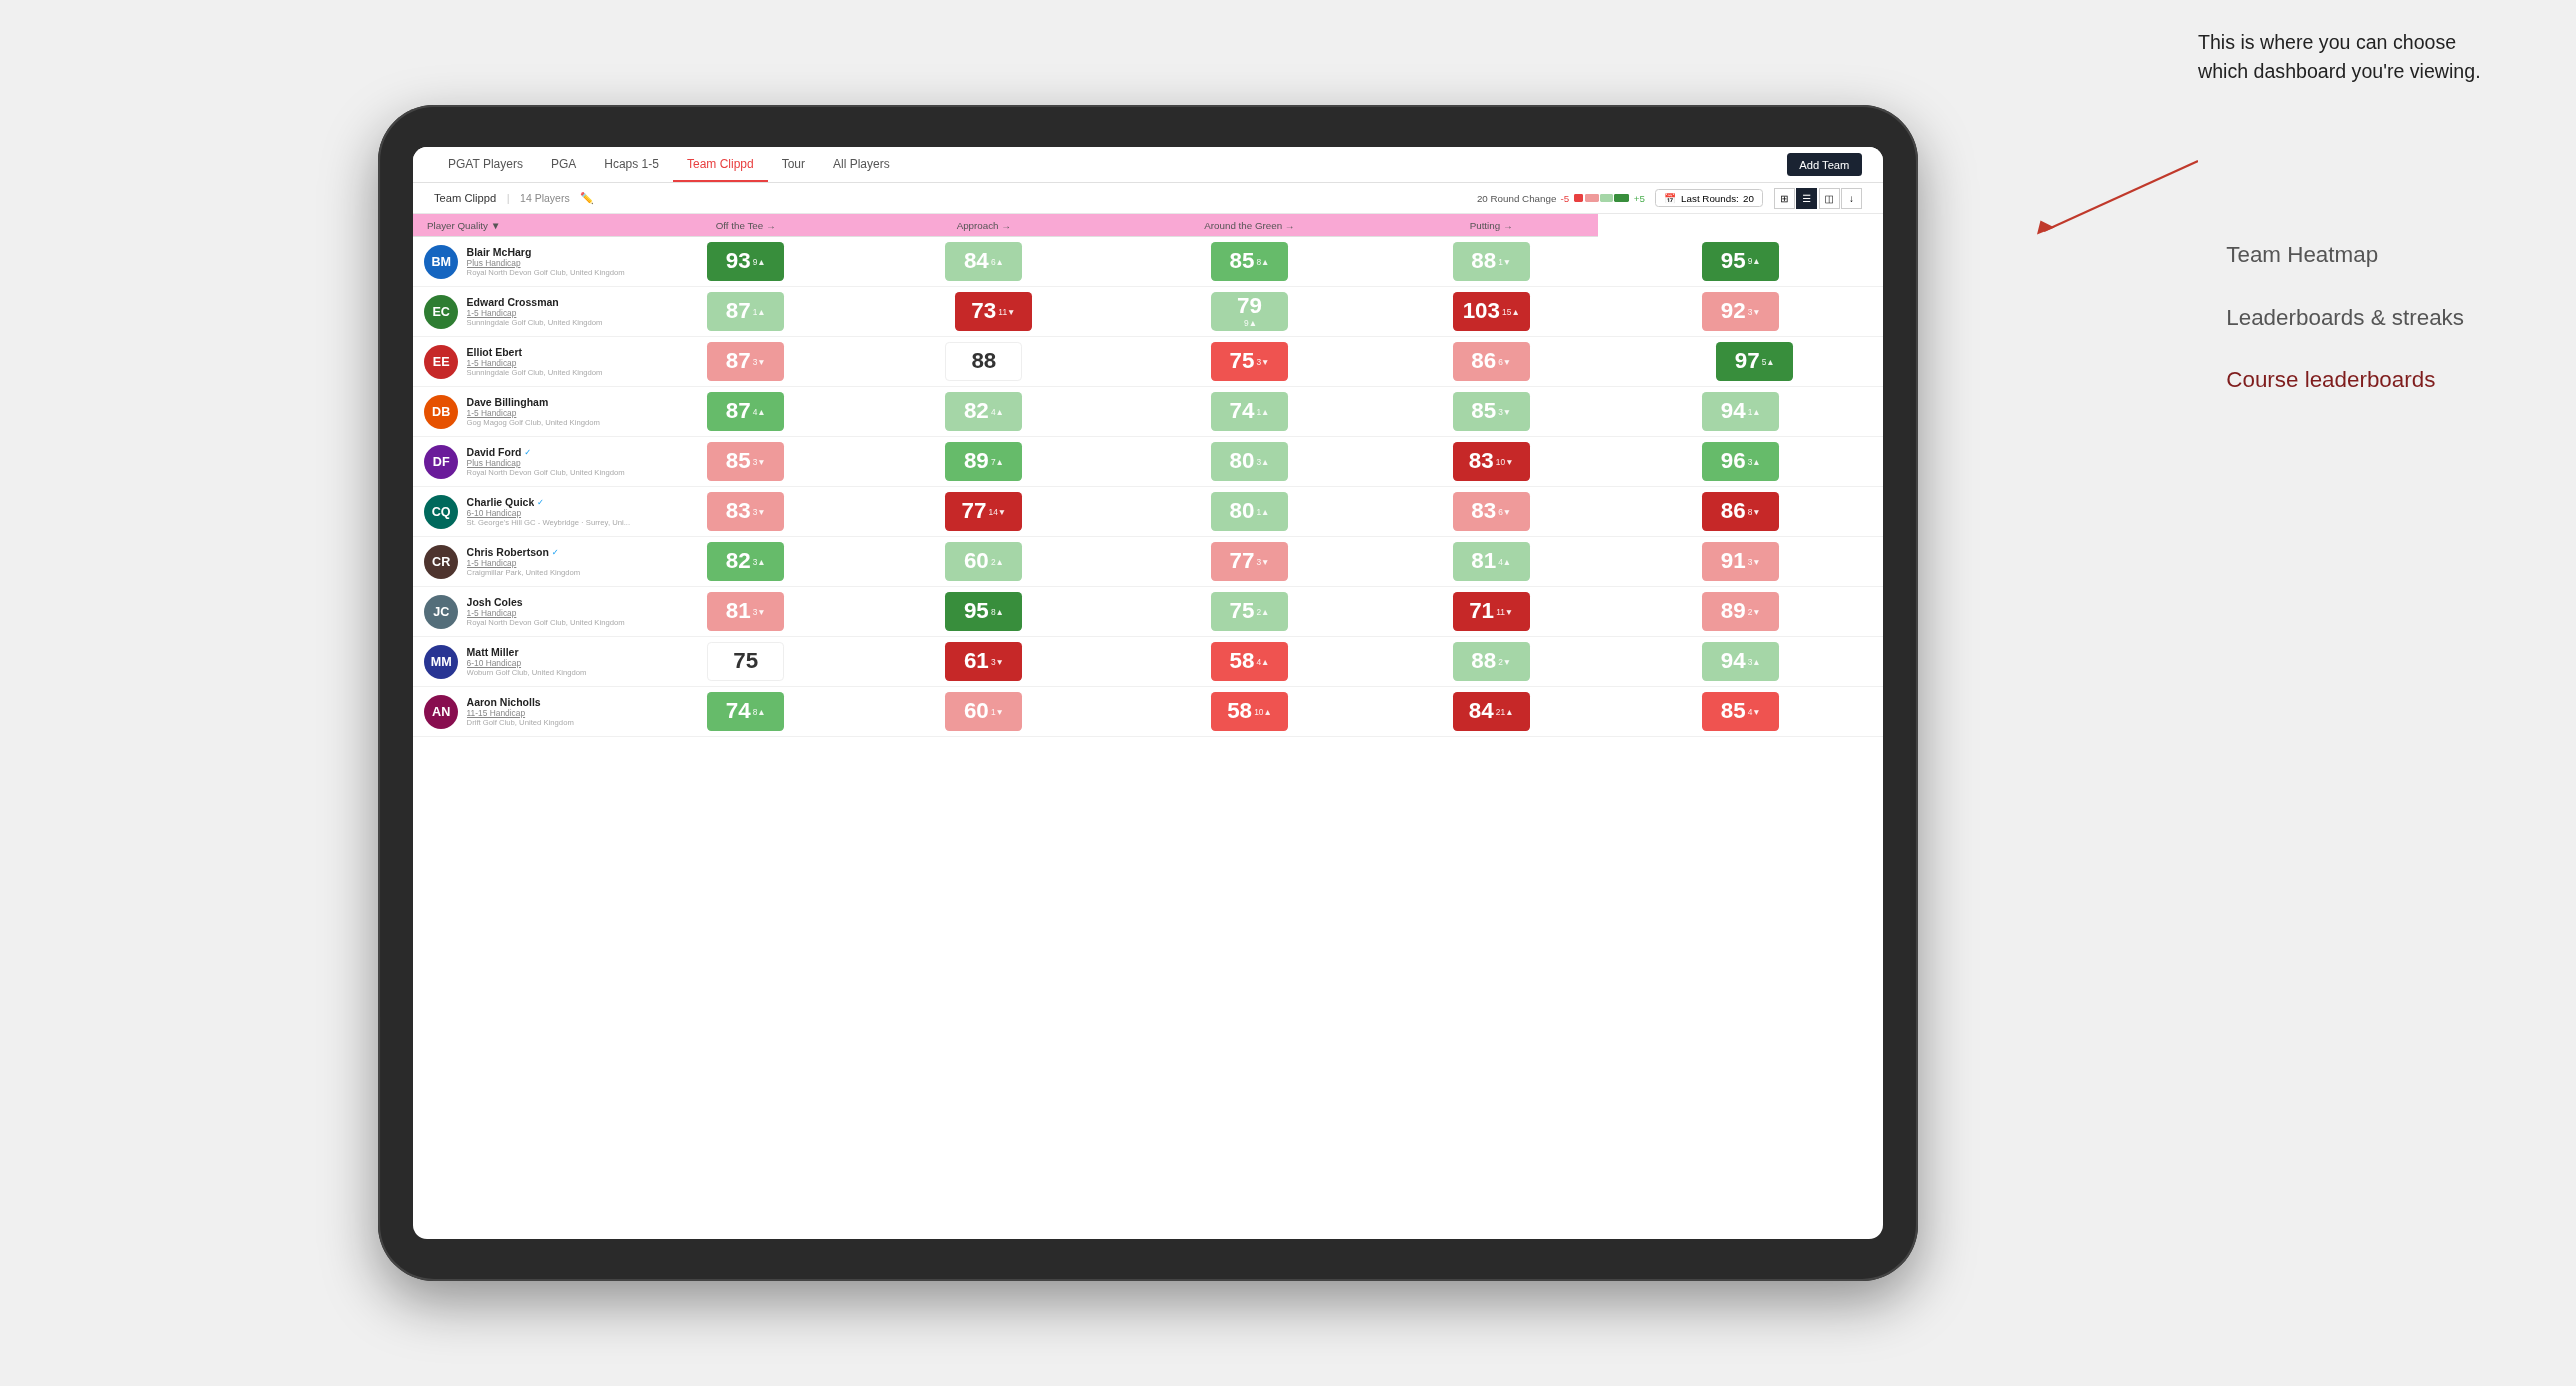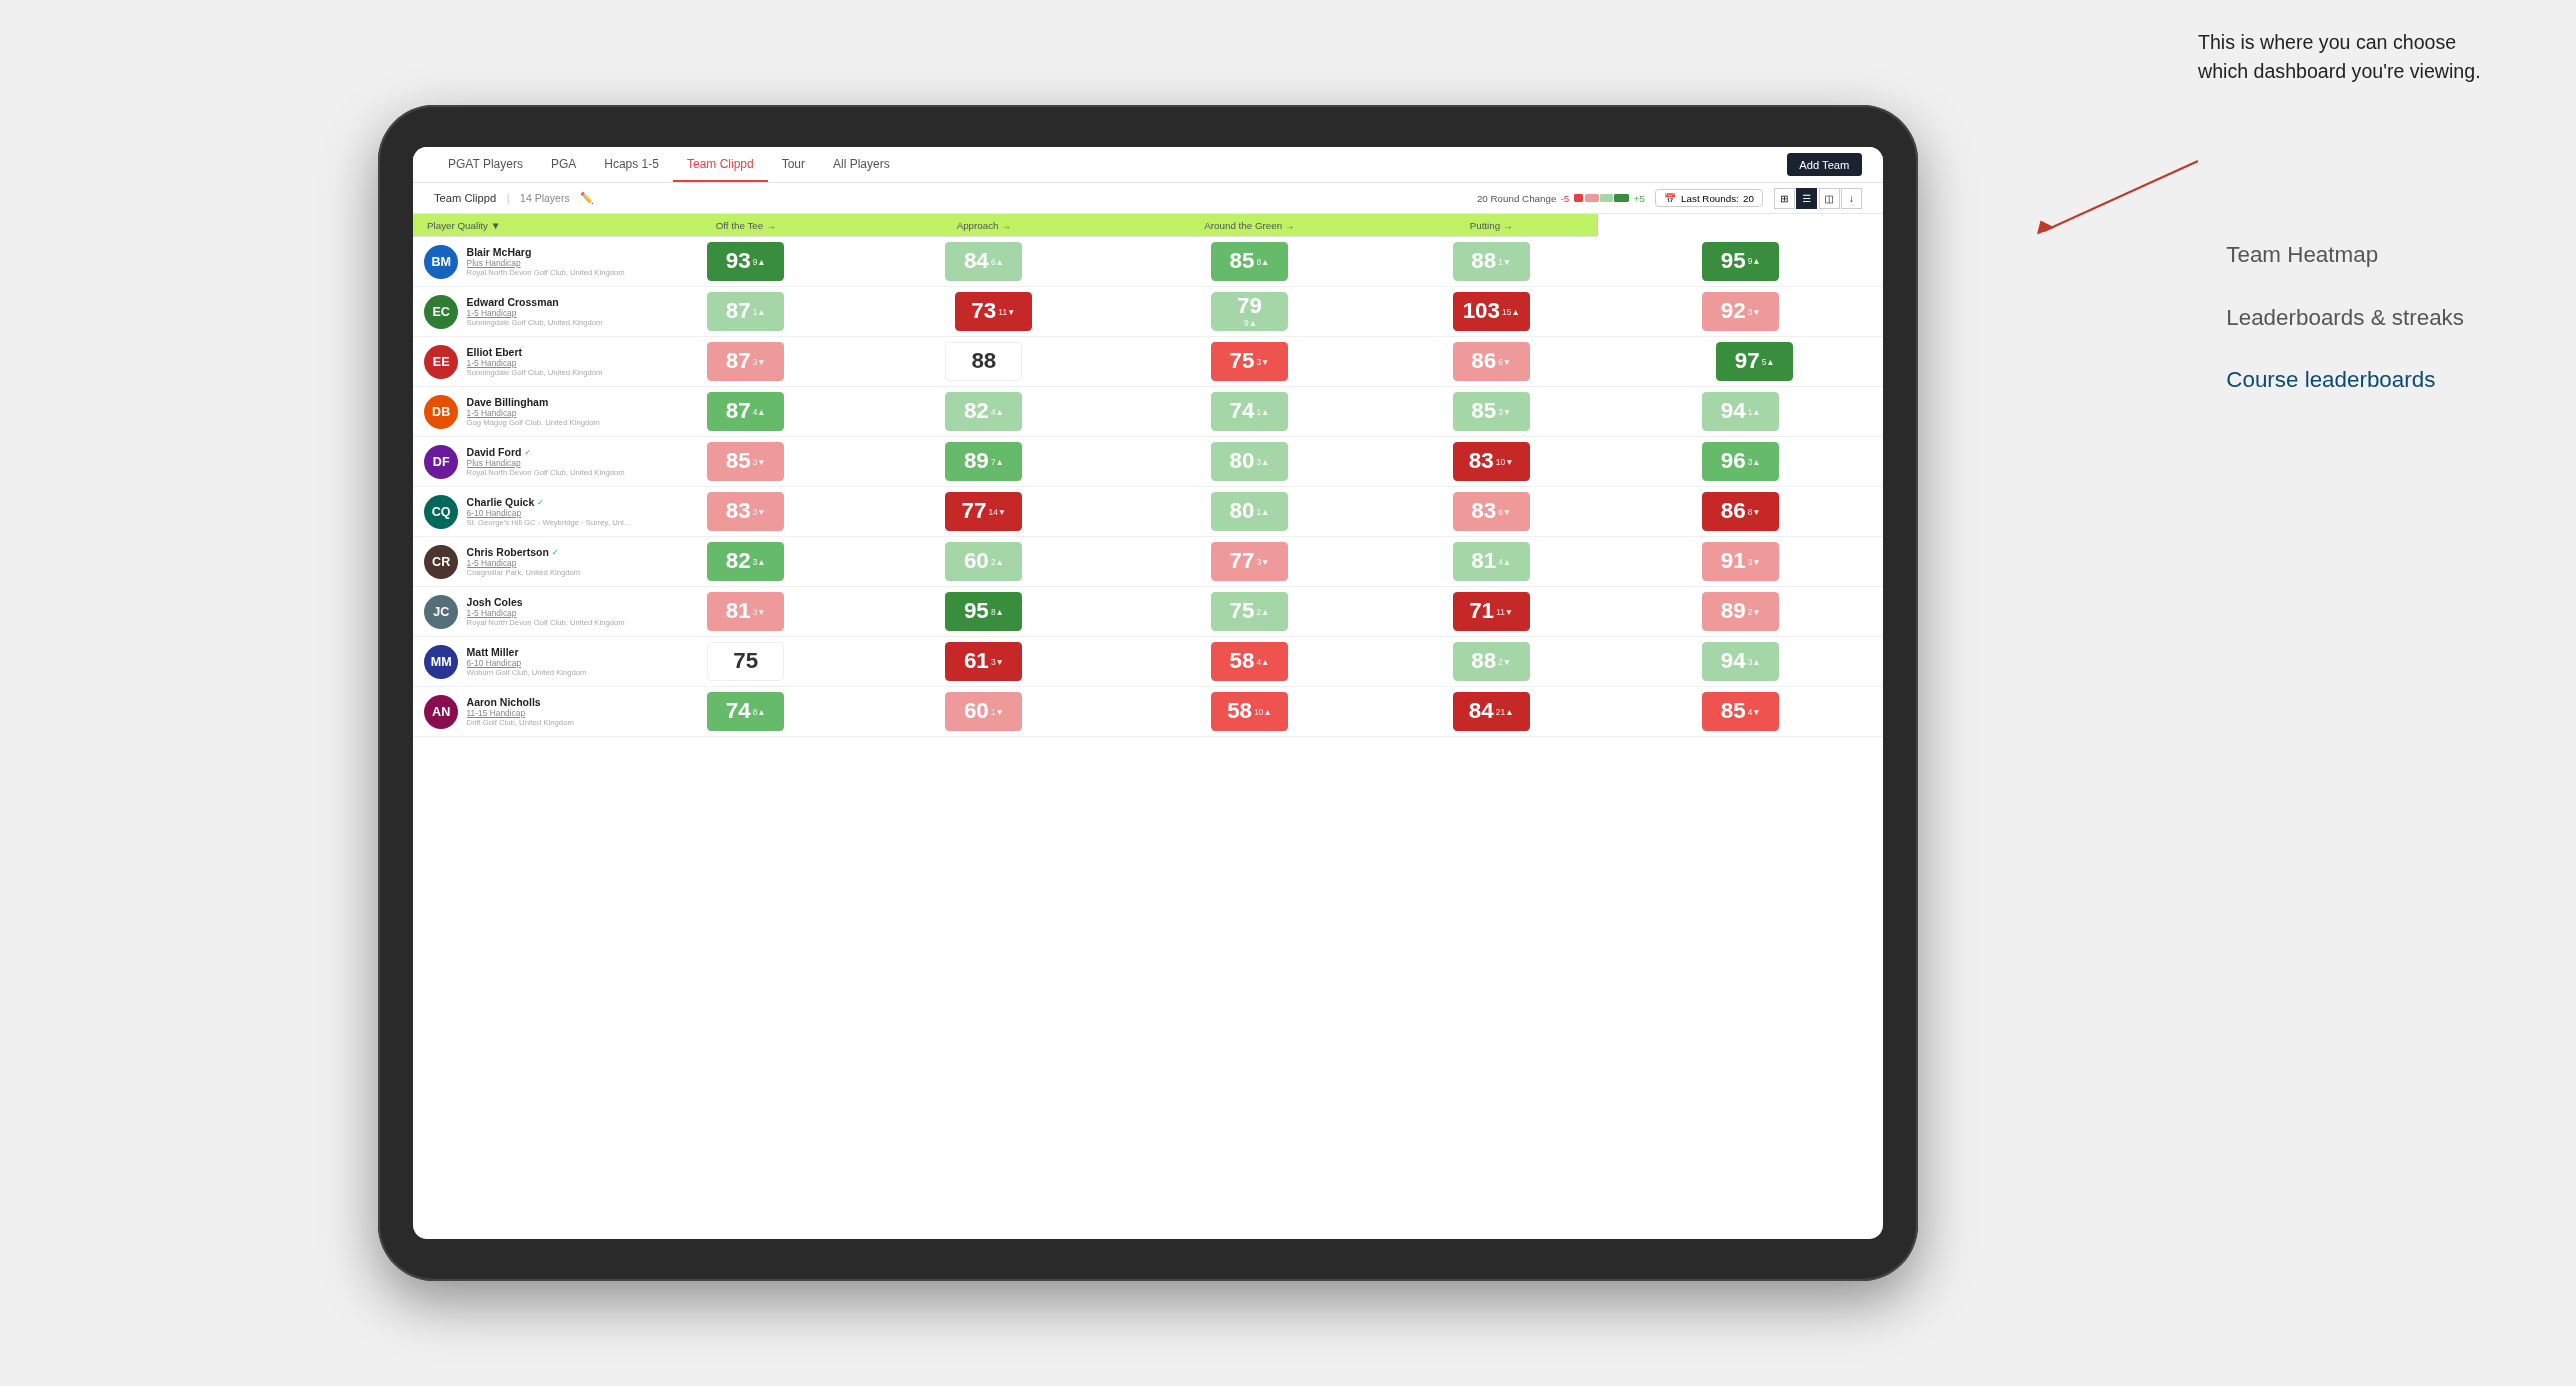--- a/index.html
+++ b/index.html
@@ -248,21 +248,21 @@
       flex: 1;
       overflow: auto;
     }
 
     table {
       width: 100%;
       border-collapse: collapse;
     }
 
     .col-header {
-      background: #bef264;
+      background: #f9a8d4;
       border-bottom: 0.7px solid #e0e0e0;
       padding: 5.6px 8.4px;
       font-size: 9.8px;
       color: #555;
       text-align: center;
       white-space: nowrap;
       font-weight: 500;
     }
 
     .col-header.player-col {
@@ -389,21 +389,21 @@
     .player-col-td { width: 161px; }
   </style>
 </head>
 <body>
 
 <div class="annotation-text">This is where you can choose which dashboard you're viewing.</div>
 
 <div class="annotation-list">
   <div style="color:#555;">Team Heatmap</div>
   <div style="color:#555;">Leaderboards &amp; streaks</div>
-  <div style="color:#0c4a6e;">Course leaderboards</div>
+  <div style="color:#7f1d1d;">Course leaderboards</div>
 </div>
 
 <svg class="annotation-arrow" viewBox="0 0 280 120">
   <line x1="280" y1="10" x2="60" y2="110" stroke="#c0392b" stroke-width="3"></line>
   <polygon points="50,115 55,95 75,105" fill="#c0392b"></polygon>
 </svg>
 
 <div class="tablet-frame">
   <div class="tablet-screen">
 

